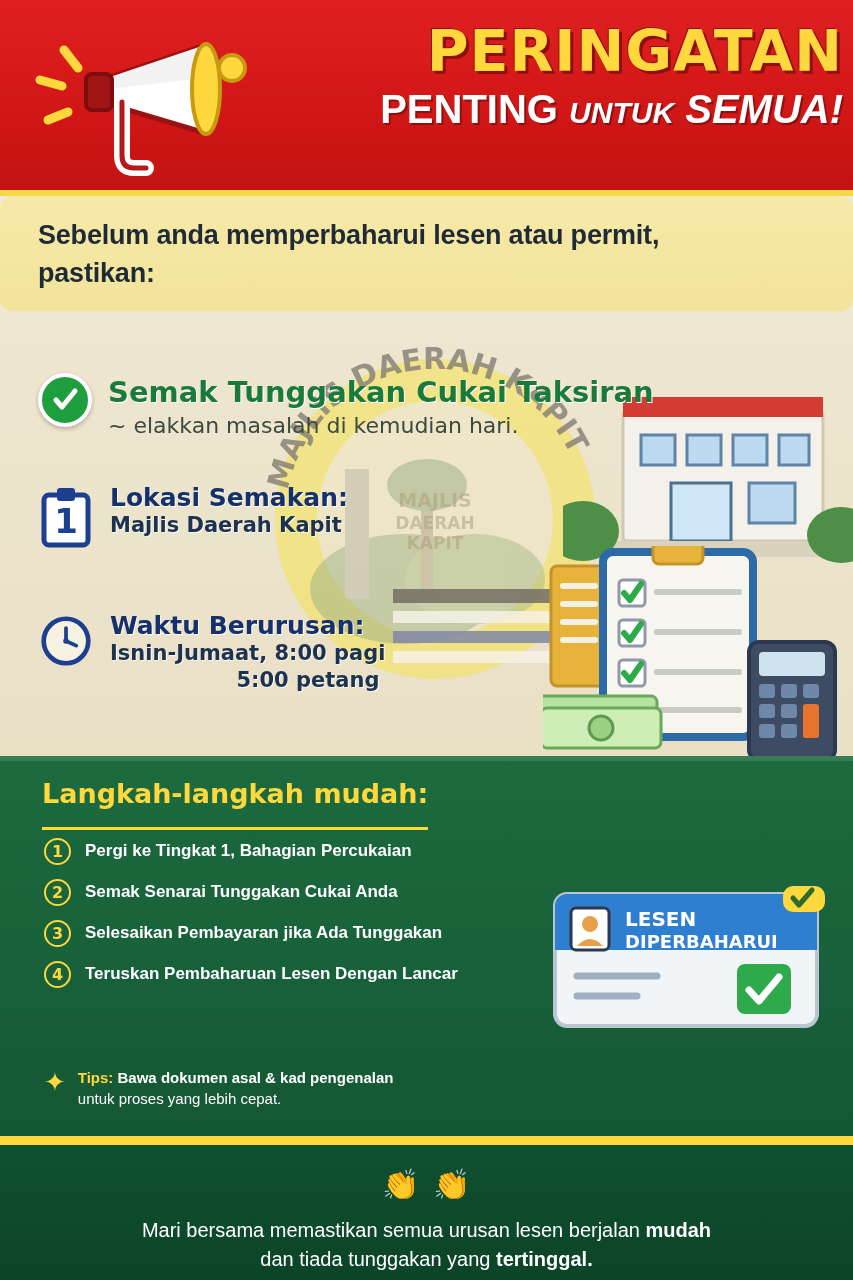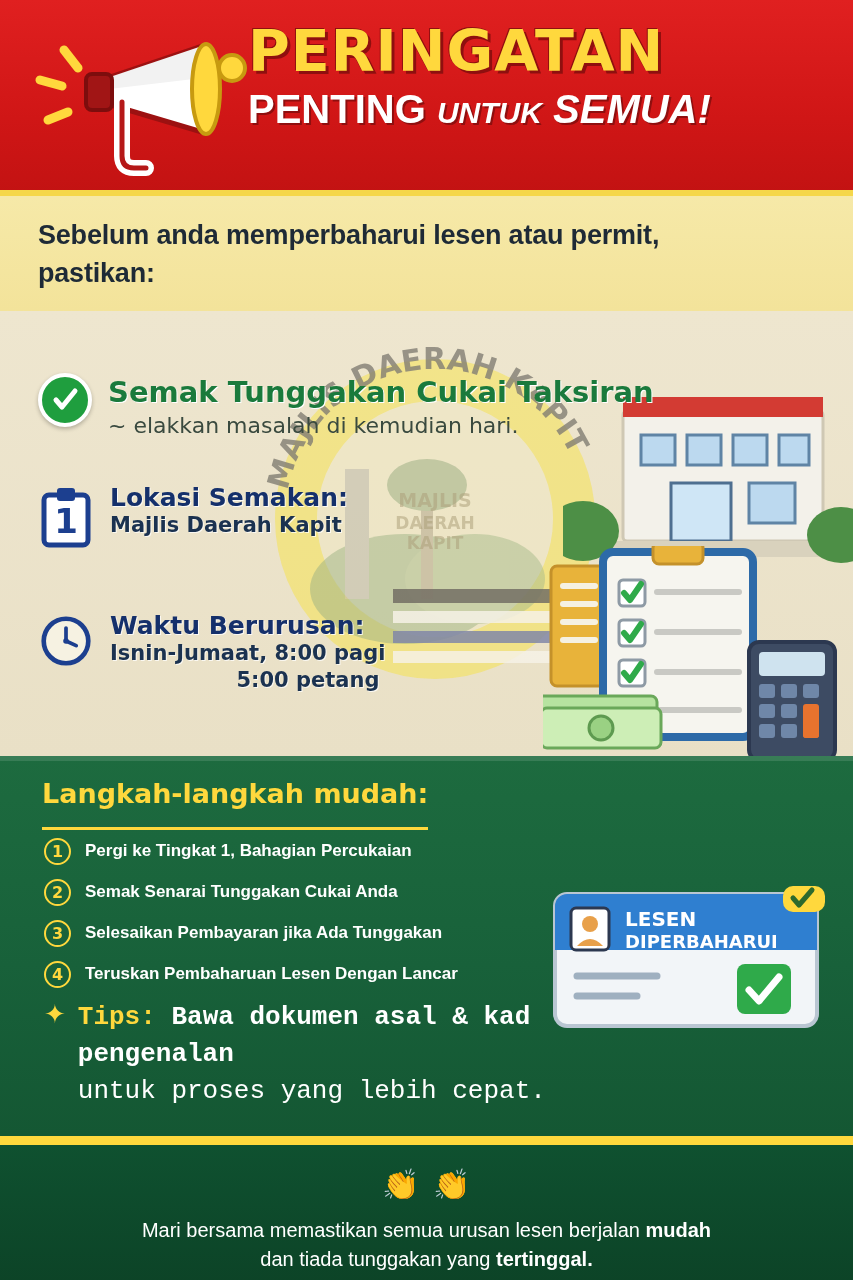--- a/index.html
+++ b/index.html
@@ -30,21 +30,21 @@
     background: #f5d74a;
   }
   .megaphone {
     position: absolute;
     left: 26px; top: 28px;
     width: 250px; height: 150px;
   }
   .header-titles {
     position: absolute;
     left: 248px; top: 22px; right: 10px;
-    text-align: left;
+    text-align: right;
   }
   .title-main {
     font-family: "DejaVu Sans", sans-serif;
     font-weight: bold;
     font-size: 57px;
     letter-spacing: 1px;
     color: #ffd83d;
     text-shadow: 3px 3px 0 #8f0f0f, -1px -1px 0 #8f0f0f;
     line-height: 1.05;
   }
@@ -66,20 +66,21 @@
     color: #ffffff;
     font-style: italic;
   }
 
   
   .intro {
     position: relative;
     background: linear-gradient(180deg, #f6e9a8 0%, #f3e39a 100%);
     padding: 20px 15px 18px 38px;
     min-height: 104px;
+    border-radius: 12px;
   }
   .intro-text {
     font-size: 27px;
     font-weight: bold;
     color: #1e2a36;
     line-height: 1.42;
     letter-spacing: -0.2px;
   }
 
   
@@ -199,21 +200,21 @@
   .step-label {
     font-size: 17px; color: #ffffff; font-weight: bold;
     font-family: "Liberation Sans", sans-serif;
   }
   .tips {
     position: absolute; left: 44px; bottom: 26px; width: 540px;
     display: flex; gap: 12px; align-items: flex-start;
   }
   .tips-star { color: #ffd83d; font-size: 26px; line-height: 1; padding-top: 2px; }
   .tips-text {
-    font-size: 26px; color: #ffffff; line-height: 1.42; font-family: Liberation Mono, monospace;
+    font-size: 15px; color: #ffffff; line-height: 1.42;
   }
   .tips-text .k { color: #ffd83d; font-weight: bold; }
   .tips-text .b { font-weight: bold; }
 
   .licence-card {
     position: absolute; right: 16px; top: 130px;
     width: 300px; height: 150px;
   }
 
   

